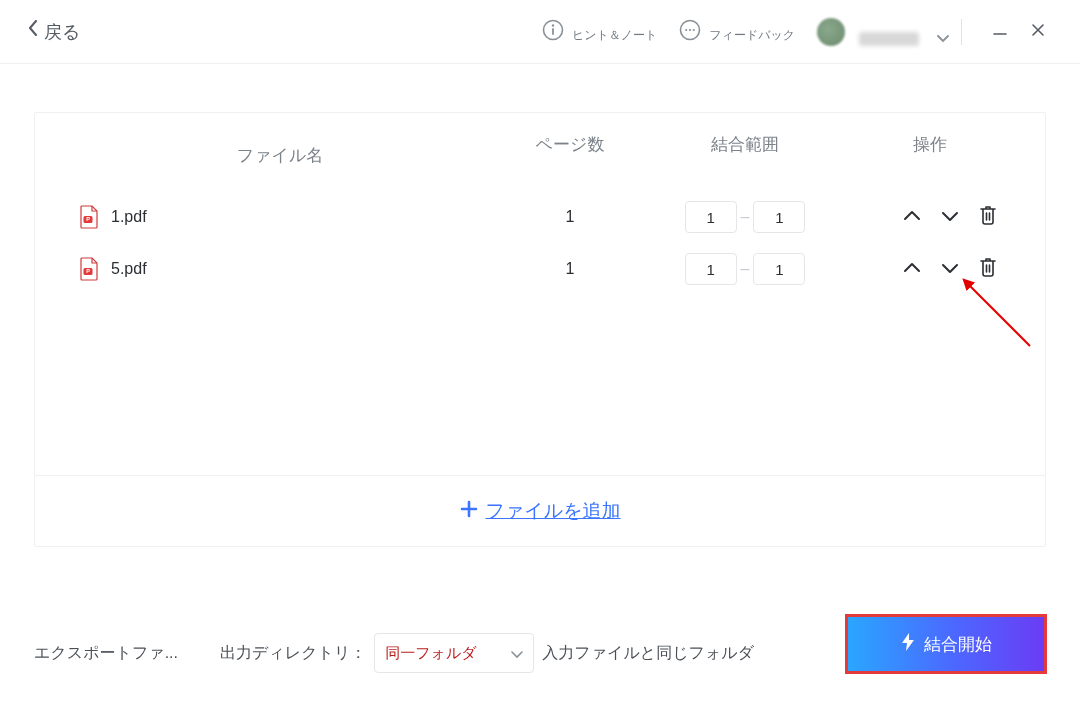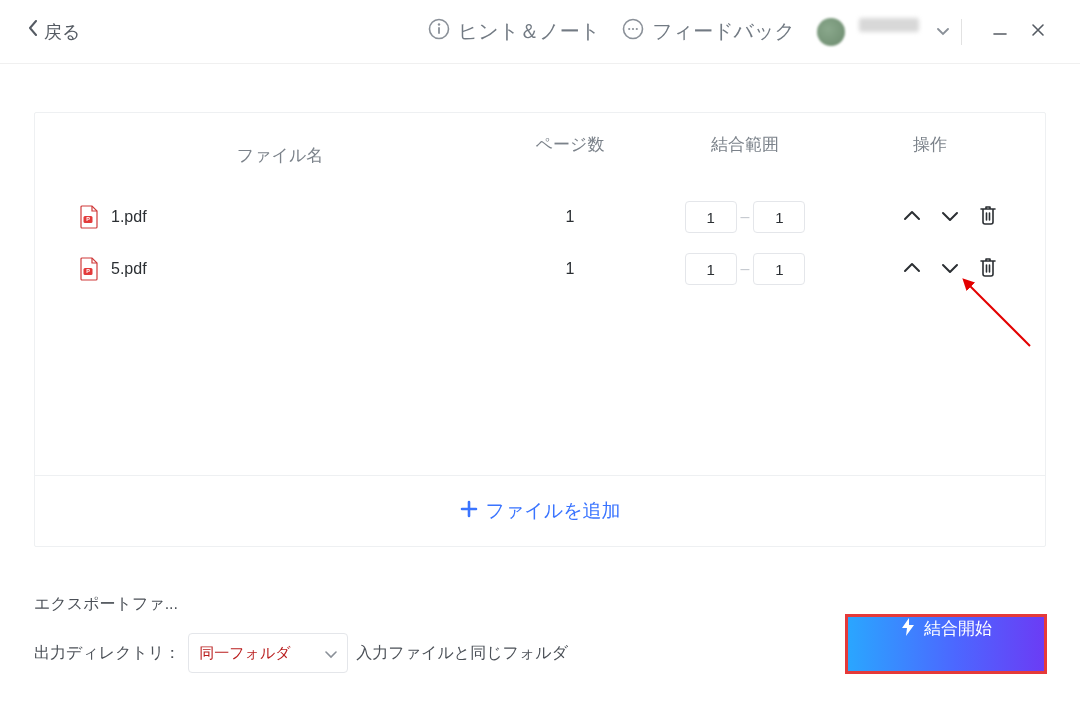--- a/index.html
+++ b/index.html
@@ -21,24 +21,24 @@
     .back-btn {
       display: flex;
       color: #555b63;
       font-size: 18px;
       cursor: pointer;
       gap: 6px;
     }
     .titlebar-spacer { flex: 1; }
     .titlebar-item {
       display: flex;
-      align-items: flex-start;
+      align-items: flex-end;
       gap: 8px;
       color: #727a83;
-      font-size: 20px;
+      font-size: 12px;
       margin-right: 22px;
       cursor: pointer;
     }
     .user-avatar {
       width: 28px; height: 28px;
       border-radius: 50%;
       background: radial-gradient(circle at 40% 40%, #8aa88c, #6b8a6d);
       filter: blur(1.2px);
       margin-right: 6px;
     }
@@ -102,28 +102,28 @@
     .ops-cell { flex:1; display:flex; align-items:center; justify-content:center; gap: 14px; padding-left: 40px;}
     .op-btn { width:24px; height:24px; display:flex; align-items:center; justify-content:center; cursor:pointer; color:#333; }
     .add-file {
       border-top: 1px solid #eef0f2;
       text-align:center;
       padding: 22px 0;
       color: #3a74ff;
       font-size: 19px;
       font-weight: 500;
       cursor:pointer;
-      display:flex; align-items:center; justify-content:center; gap:6px;
+      display:flex; align-items:center; justify-content:center; gap:6px;text-decoration:underline;
     }
     .footer {
       position: absolute;
       left: 34px; right: 26px;
       bottom: 28px;
       display: flex;
-      flex-direction: column;
+      flex-direction: row;
       gap: 18px;
     }
     .footer-row {
       display: flex; align-items:center; gap: 8px;
       color: #4b5057; font-size: 16px;
     }
     .export-name-label { width: 168px; white-space: nowrap; overflow:hidden; text-overflow: ellipsis; }
     .export-name-input {
       width: 326px; height: 34px;
       border: 1px solid #e4e6ea;
@@ -137,21 +137,21 @@
       width: 160px; height: 40px;
       border: 1px solid #e4e6ea;
       border-radius: 4px;
       display:flex; align-items:center; justify-content:space-between;
       padding: 0 10px; color:#b91c1c; cursor:pointer; font-size:15px;
     }
     .start-btn {
       position:absolute; right: 34px; bottom: 28px;
       width: 200px; height: 58px;
       background: linear-gradient(90deg, #2aa6ff 0%, #4c67ff 55%, #6b3cf5 100%);
-      display:flex; align-items:flex-start; justify-content:center;
+      display:flex; align-items:center; justify-content:center;
       gap:8px; color:#fff; font-size:17px; cursor:pointer;
       border: 2px solid #e53a3a;
       box-shadow: 0 0 0 1px #e53a3a;
     }
     .arrow-annotation {
       position:absolute;
       left: 960px; top: 276px;
       pointer-events: none;
     }
     .filler { height: 180px; }

